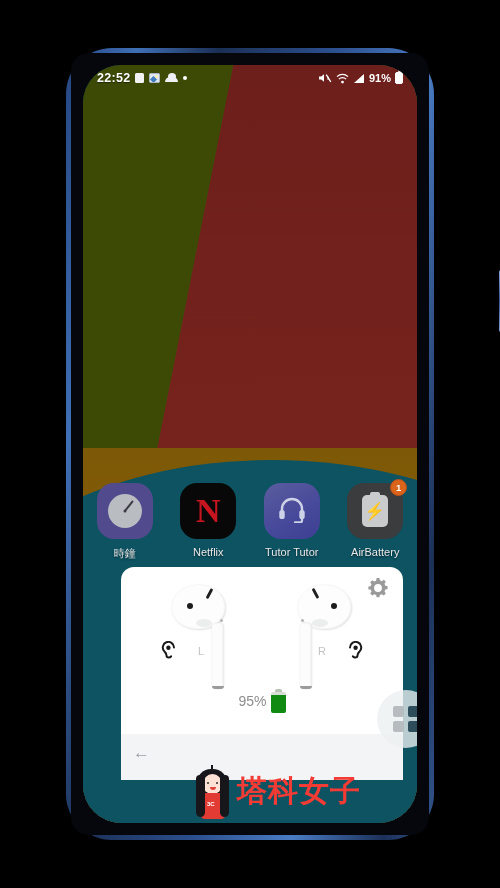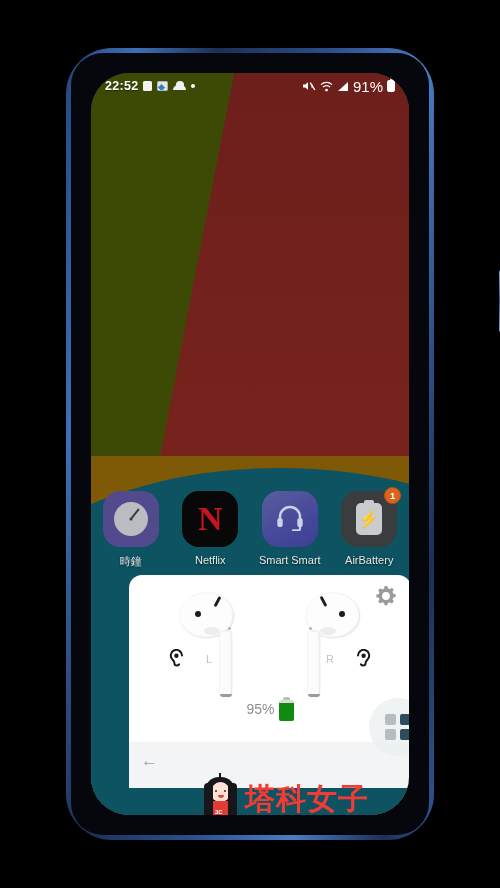--- a/index.html
+++ b/index.html
@@ -6,22 +6,22 @@
   html,body { width:500px; height:888px; background:#000; overflow:hidden;
     font-family:"Liberation Sans", sans-serif; }
 
   #stage { position:relative; width:500px; height:888px; background:#000; }
 
   
   #phone-frame { position:absolute; left:66px; top:48px; width:368px; height:792px;
     border-radius:46px;
     background:linear-gradient(100deg,#24457f 0%,#3f6fb5 14%,#1b2f55 30%,#2b4e8c 52%,#4a7cc4 72%,#1c3058 90%,#33578f 100%);
     padding:5px; }
-  #phone-inner { position:relative; width:100%; height:100%; border-radius:32px;
-    background:#05070c; padding:20px; overflow:hidden; }
+  #phone-inner { position:relative; width:100%; height:100%; border-radius:18px;
+    background:#05070c; padding:12px; overflow:hidden; }
 
   
   .side-btn { position:absolute; width:4px; border-radius:3px;
     background:linear-gradient(180deg,#7ea4d6,#35598f,#7ea4d6); }
   #btn-volume-up   { left:62px; top:175px; height:46px; }
   #btn-volume-down { left:62px; top:232px; height:46px; }
   #btn-bixby       { left:62px; top:300px; height:30px; }
   #btn-power       { left:433px; top:222px; height:62px; }
 
   
@@ -40,21 +40,21 @@
     background:#0d5362; border-radius:56% 60% 0 0 / 46% 52% 0 0; }
   #wp-teal-base { position:absolute; left:0; right:0; top:660px; bottom:0; background:#0d5362; }
 
   
   #status-bar { position:absolute; left:0; right:0; top:0; height:26px;
     display:flex; align-items:center; padding:0 14px; color:#fff; z-index:20; }
   #status-left { display:flex; align-items:center; gap:5px; }
   #status-time { font-size:12.5px; font-weight:bold; letter-spacing:.3px;
     text-shadow:0 1px 1px rgba(0,0,0,.5); }
   #status-right { margin-left:auto; display:flex; align-items:center; gap:4px; }
-  #battery-text { font-size:15px; font-weight:normal; }
+  #battery-text { font-size:11px; font-weight:bold; }
 
   .si { display:inline-block; }
   .si-note { width:9px; height:10px; background:#f2f2f2; border-radius:1.5px; }
   .si-photo { width:11px; height:10px; background:#dfe6ee; border-radius:1.5px;
     position:relative; overflow:hidden; border:1px solid #aab6c4; }
   .si-photo::before { content:""; position:absolute; left:1px; bottom:0; width:5px; height:5px;
     background:#3f7dbe; transform:rotate(45deg); }
   .si-photo::after { content:""; position:absolute; right:1px; top:1px; width:3px; height:3px;
     background:#f5f0a8; border-radius:50%; }
   .si-cloud { width:13px; height:8px; position:relative; }
@@ -309,21 +309,21 @@
                 <span class="hs">
                   <svg width="30" height="28" viewBox="0 0 30 28">
                     <path d="M5 17v-3a10 10 0 0 1 20 0v3" stroke="#cdd2e8" stroke-width="2.4" fill="none" stroke-linecap="round"></path>
                     <rect x="2.3" y="15" width="5.4" height="9" rx="2.6" fill="#cdd2e8"></rect>
                     <rect x="22.3" y="15" width="5.4" height="9" rx="2.6" fill="#cdd2e8"></rect>
                     <path d="M25 24v1.4a2 2 0 0 1-2 2h-5" stroke="#cdd2e8" stroke-width="2.2" fill="none" stroke-linecap="round"></path>
                   </svg>
                 </span>
               </div>
             </div>
-            <div class="app-label">Smart Smart</div>
+            <div class="app-label">Tutor Tutor</div>
           </div>
 
           <div class="app">
             <div class="app-icon-wrap">
               <div id="icon-airbattery">
                 <div class="cell">
                   <span class="bolt">⚡</span>
                 </div>
               </div>
               <div id="badge-airbattery">1</div>

